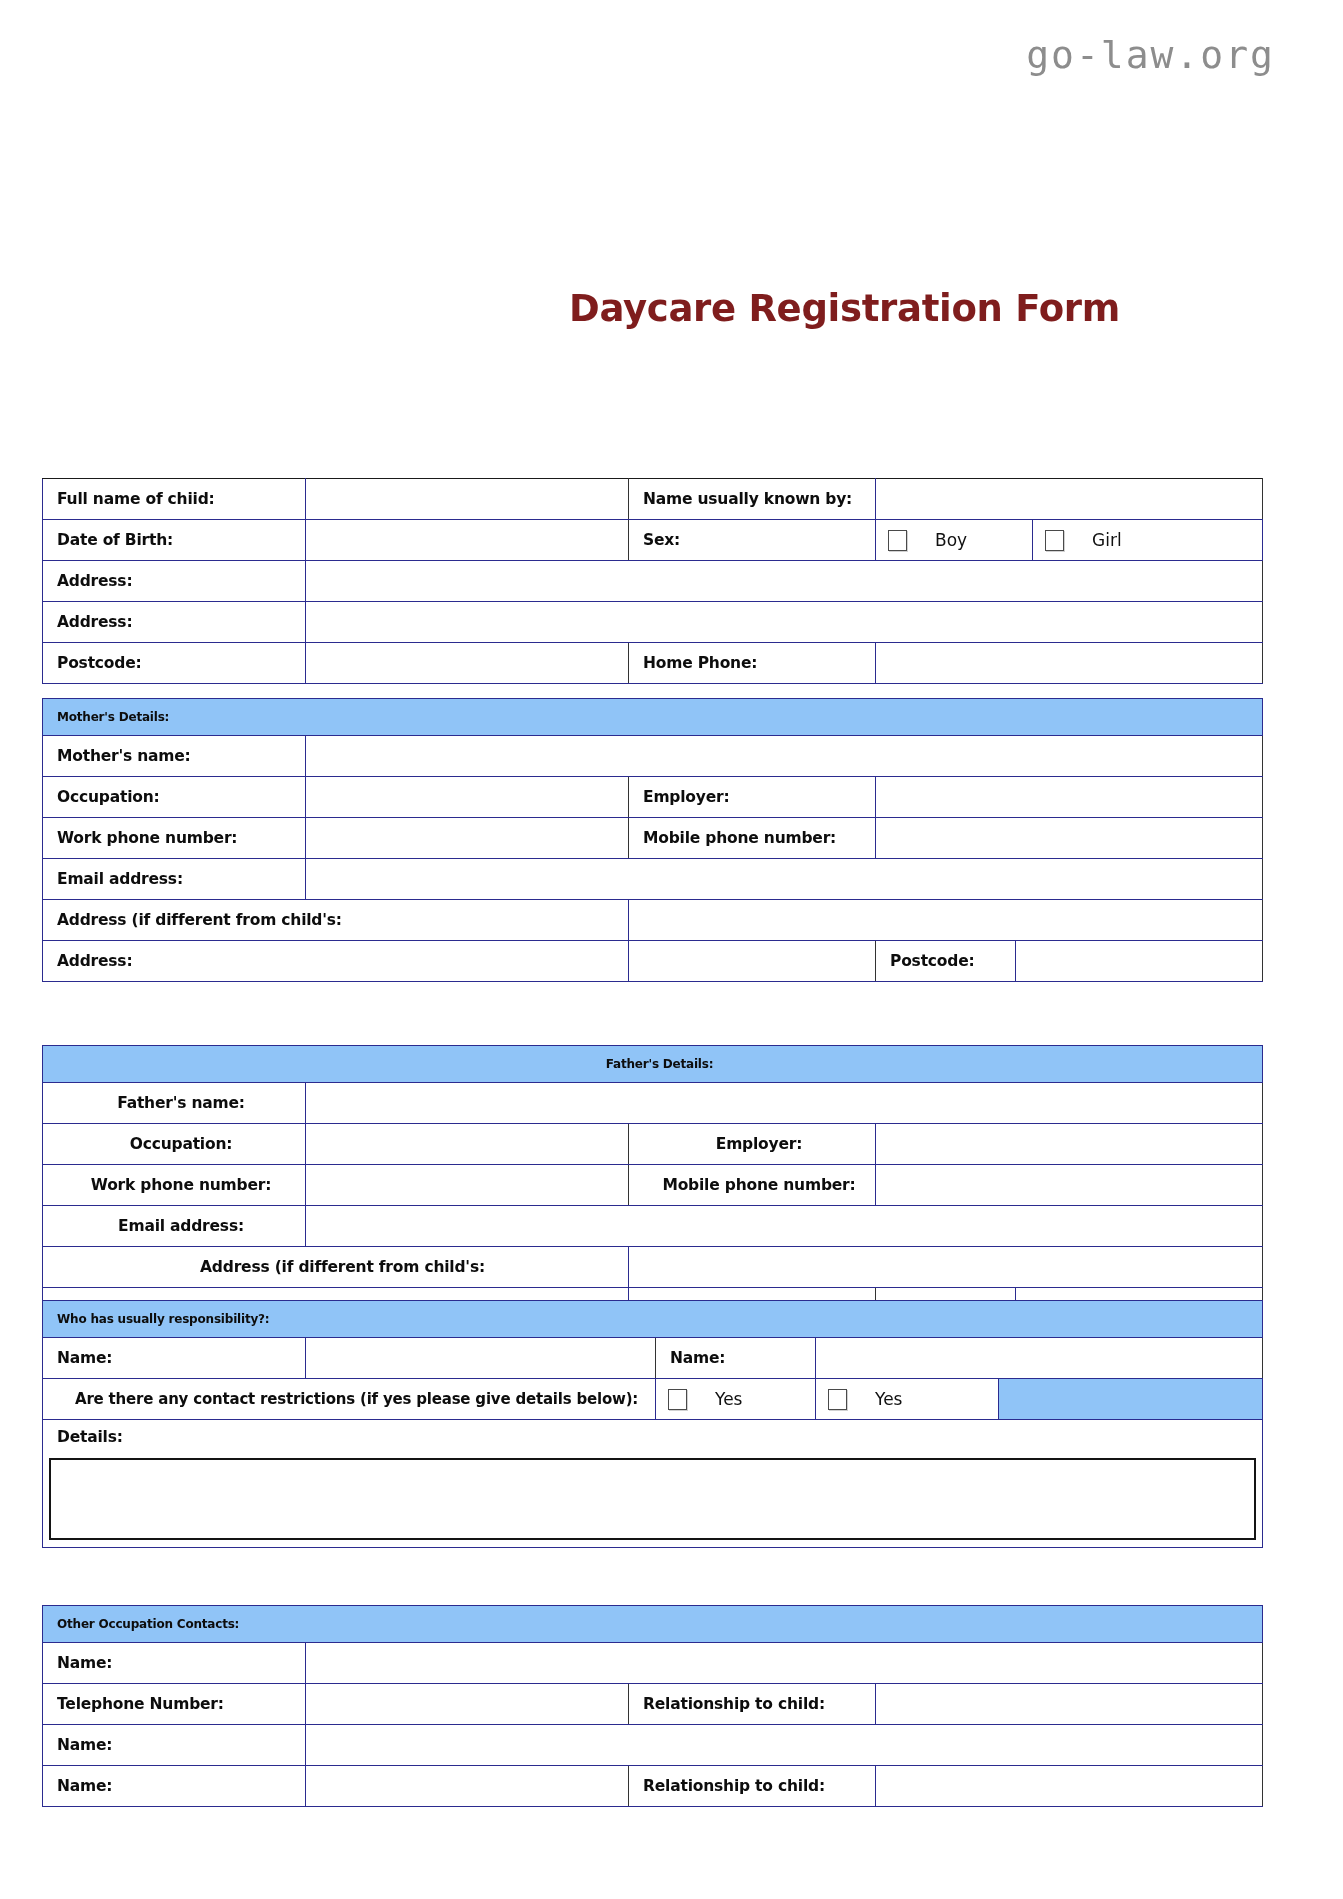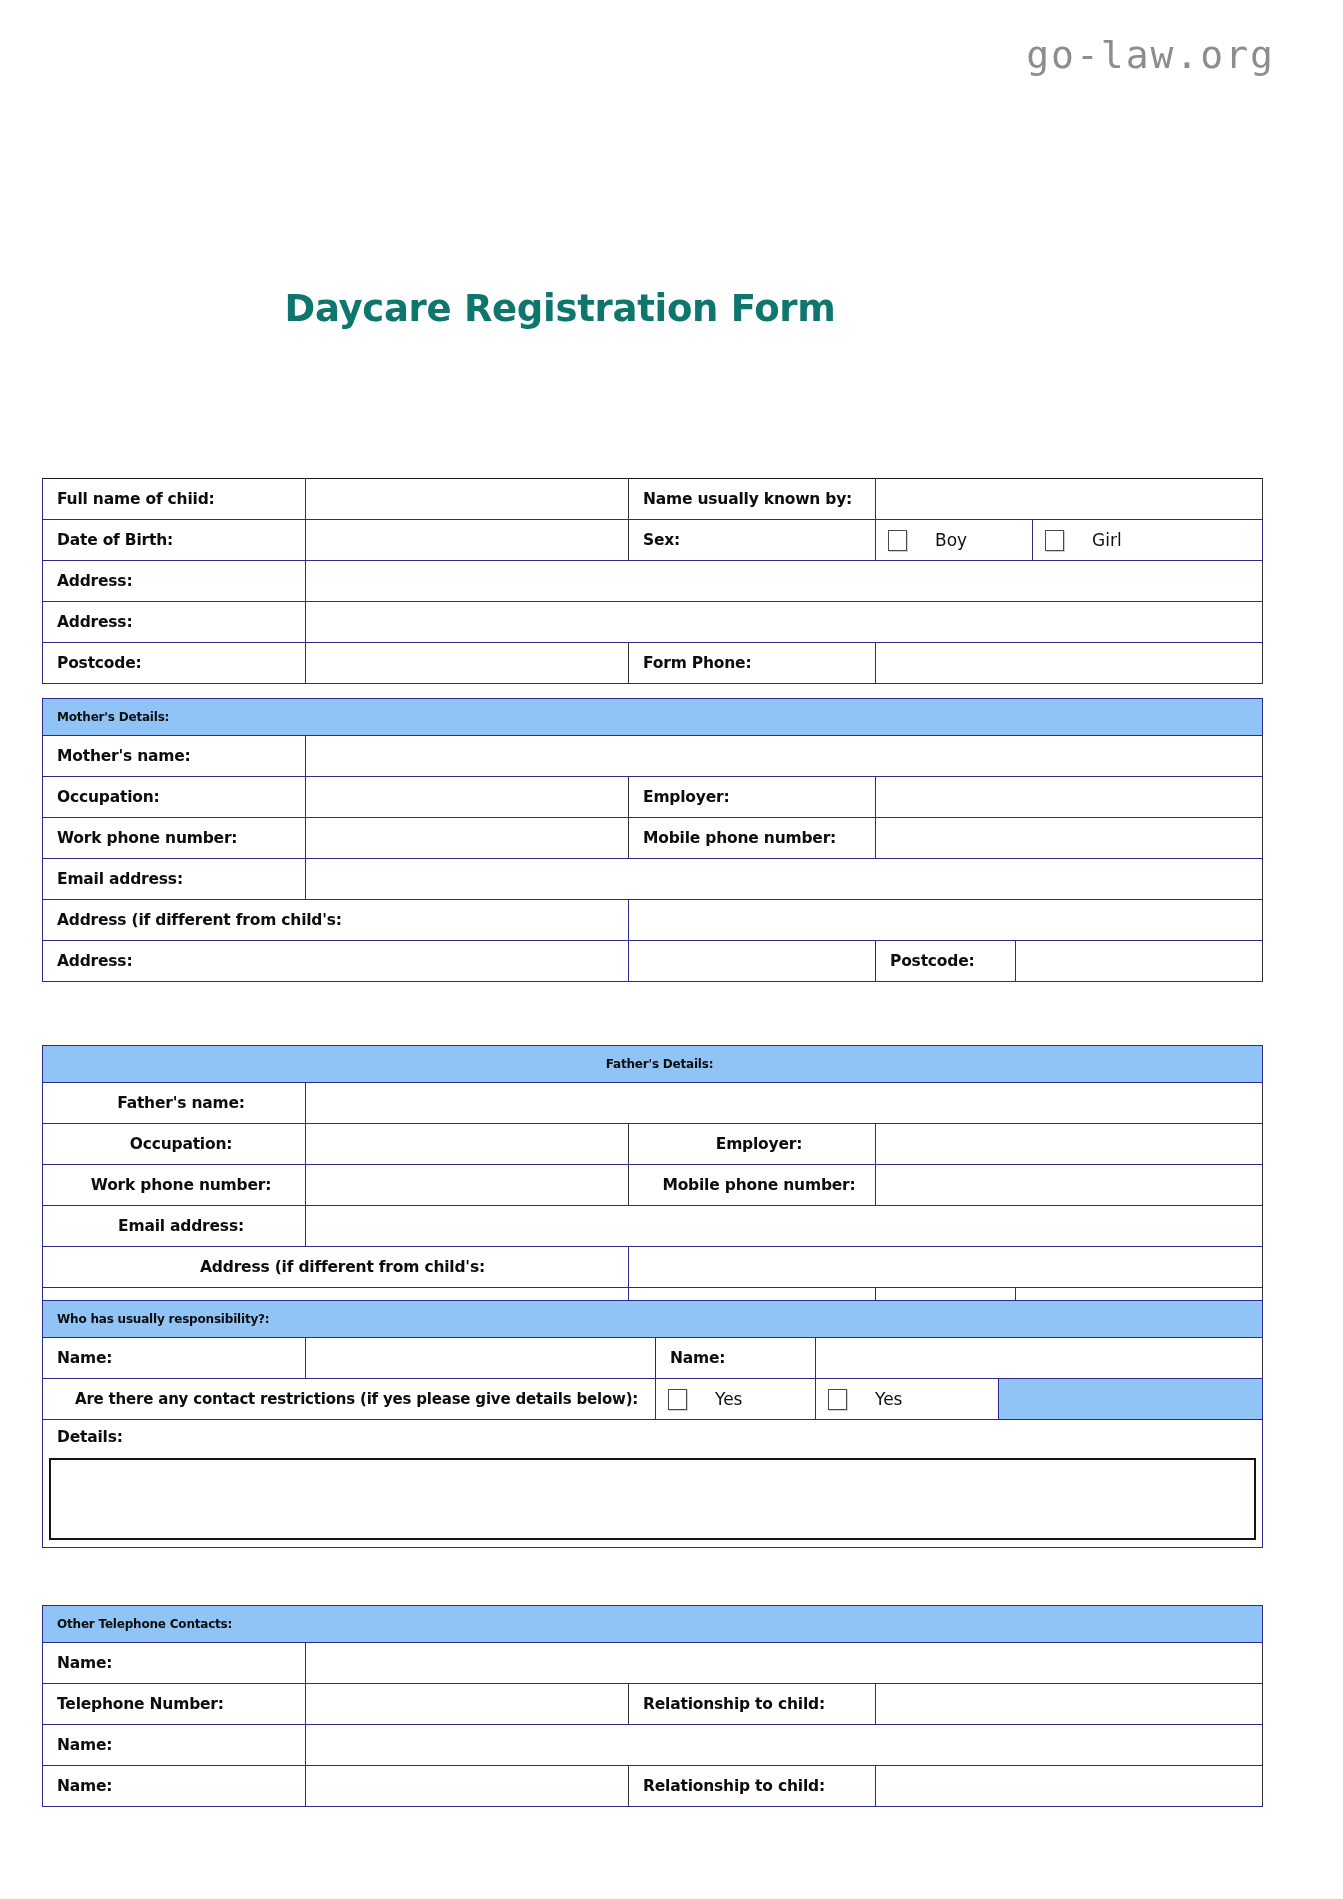--- a/index.html
+++ b/index.html
@@ -35,26 +35,26 @@
     color: #8d8d8d;
     white-space: nowrap;
   }
 
   
   .doc-title {
     position: absolute;
     top: 287px;
     left: 0;
     width: 1120px;
-    text-align: center;
+    text-align: right;
     font-family: "DejaVu Sans", sans-serif;
     font-weight: bold;
     font-size: 37px;
     letter-spacing: -0.3px;
-    color: #0f766e;
+    color: #7f1d1d;
   }
 
   
   .block {
     position: absolute;
     left: 42px;
     width: 1220px;
     border-collapse: collapse;
     table-layout: fixed;
   }
@@ -182,21 +182,21 @@
         <td>Address:</td>
         <td class="val" colspan="4"></td>
       </tr>
       <tr>
         <td>Address:</td>
         <td class="val" colspan="4"></td>
       </tr>
       <tr>
         <td>Postcode:</td>
         <td class="val"></td>
-        <td>Form Phone:</td>
+        <td>Home Phone:</td>
         <td class="val" colspan="2"></td>
       </tr>
     </tbody>
   </table>
 
   <table class="block" style="top:698px;">
     <colgroup>
       <col style="width:263px">
         <col style="width:323px">
       <col style="width:247px">
@@ -333,21 +333,21 @@
   <table class="block" style="top:1605px;">
     <colgroup>
       <col style="width:263px">
         <col style="width:323px">
       <col style="width:247px">
         <col style="width:140px">
         <col style="width:247px">
     </colgroup>
     <tbody>
       <tr>
-        <td class="section-head" colspan="5">Other Telephone Contacts:</td>
+        <td class="section-head" colspan="5">Other Occupation Contacts:</td>
       </tr>
       <tr>
         <td>Name:</td>
         <td class="val" colspan="4"></td>
       </tr>
       <tr>
         <td>Telephone Number:</td>
         <td class="val"></td>
         <td>Relationship to child:</td>
         <td class="val" colspan="2"></td>

